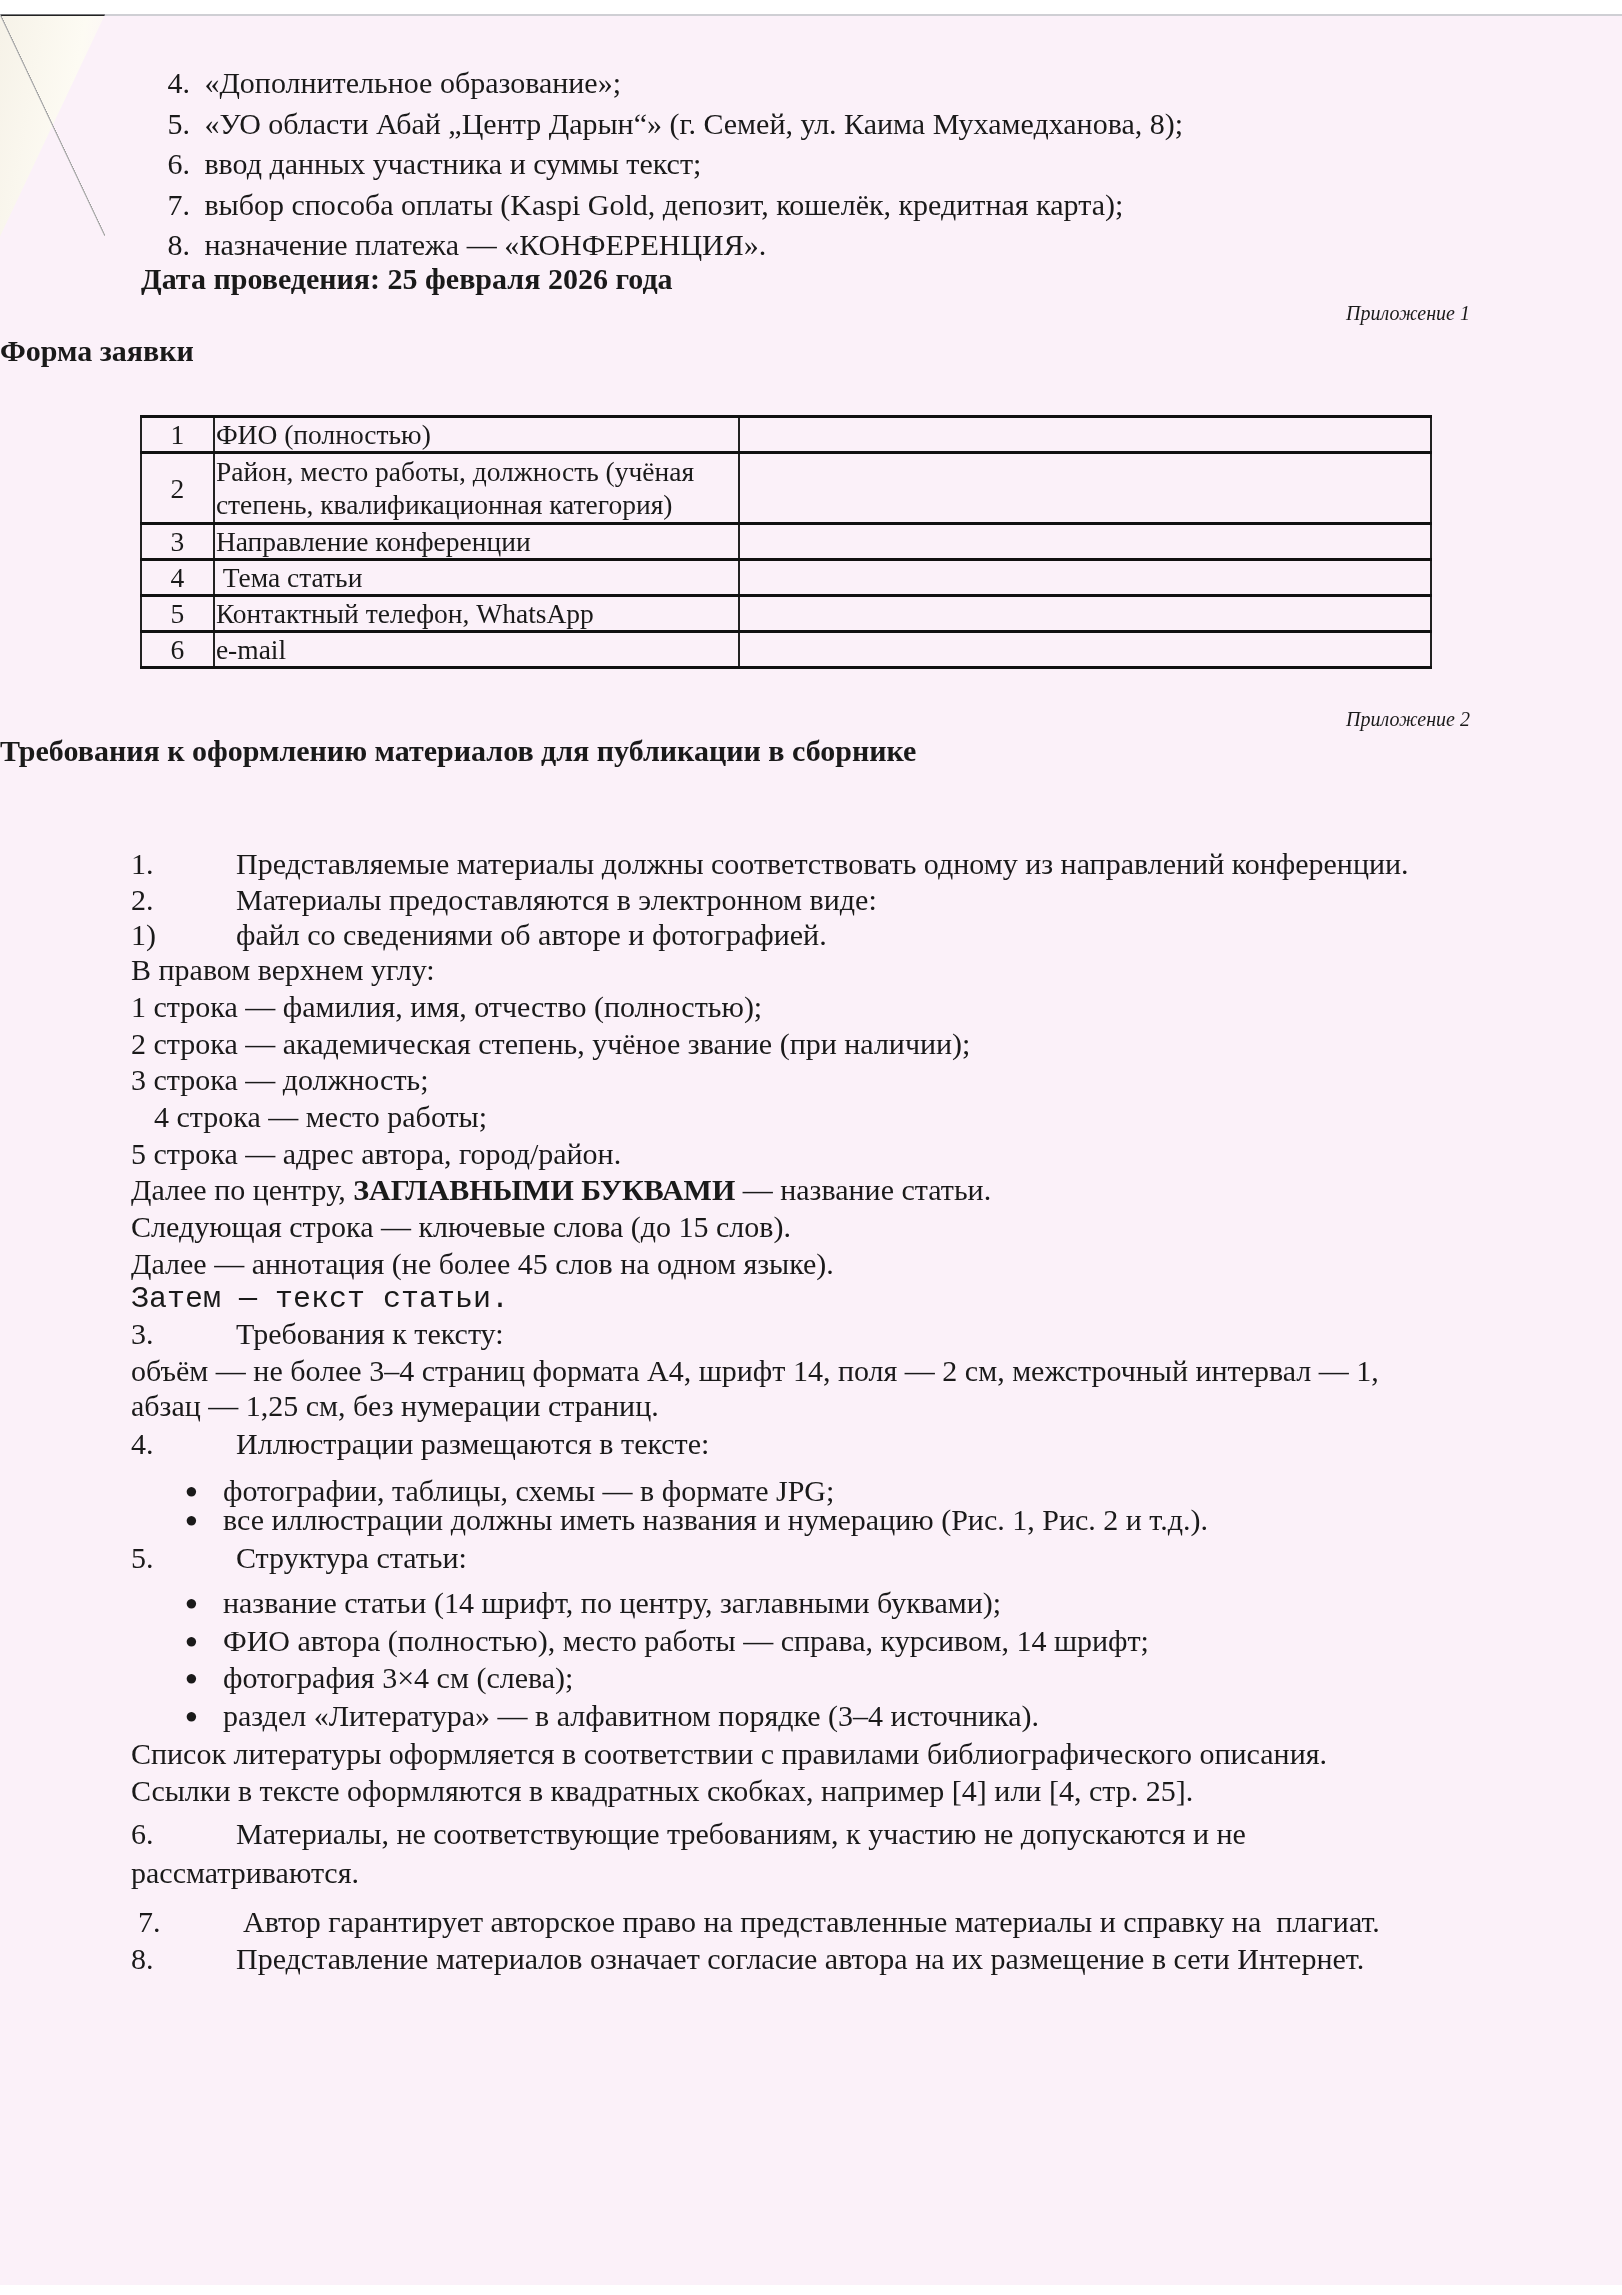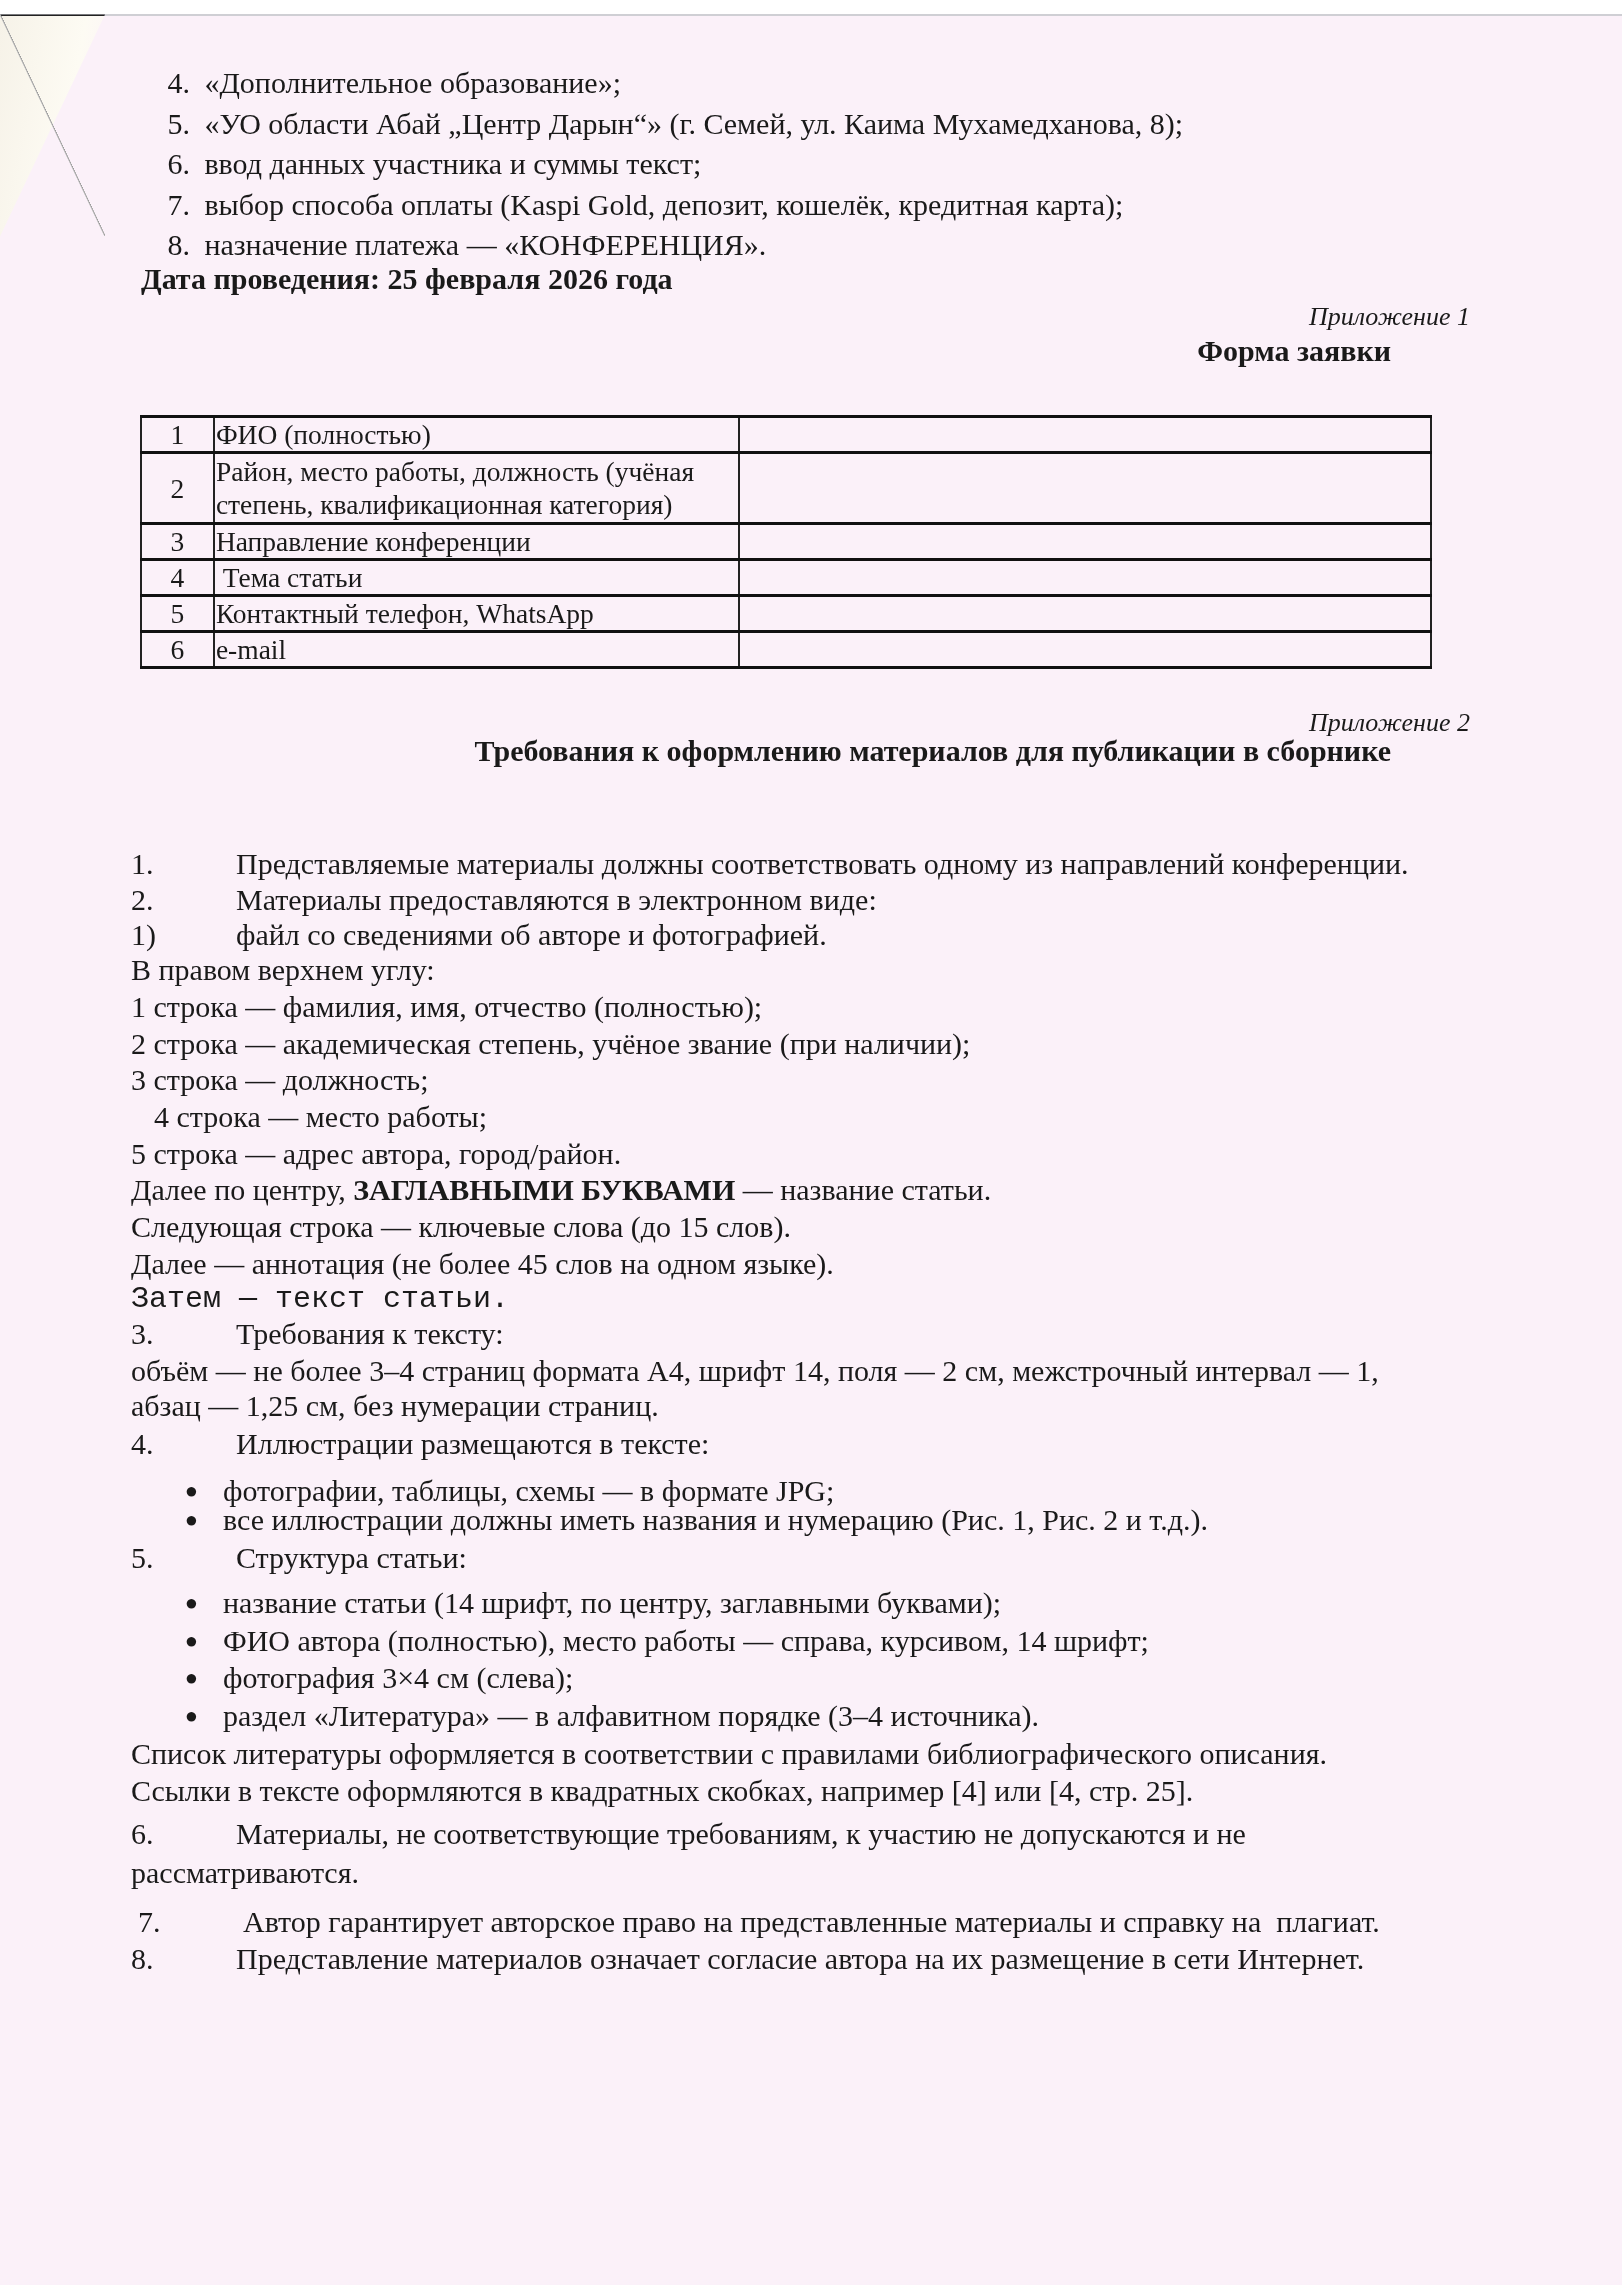--- a/index.html
+++ b/index.html
@@ -22,22 +22,22 @@
     border-top: 2.6px solid #222;
   }
   .scan-fold-edge {
     position: absolute; left: 0; top: 14.4px; width: 105px; height: 222px;
     background: linear-gradient(to bottom left, transparent 49.6%, #9a9a9a 49.8%, #bdbdbd 50.2%, transparent 50.6%);
   }
   .content { position: absolute; left: 0; top: 0; width: 1623px; }
   .line { position: absolute; font-size: 30px; line-height: 37px; white-space: nowrap; }
   .num-list .num { display: inline-block; width: 41px; text-align: right; margin-right: 14.4px; }
   .bold { font-weight: bold; }
-  .right { position: absolute; right: 153px; font-size: 26px; font-style: italic; }
-  .center { position: absolute; left: 0; width: 1391px; text-align: right; font-weight: bold; font-size: 30px; }
+  .right { position: absolute; right: 153px; font-size: 20px; font-style: italic; }
+  .center { position: absolute; left: 0; width: 1391px; text-align: left; font-weight: bold; font-size: 30px; }
   .numtab .n { display: inline-block; width: 105px; }
   .bullet .b { display: inline-block; width: 92px; text-align: right; padding-right: 25px; box-sizing: border-box; font-size: 22px; vertical-align: 2.6px; }
 
   table.app-form {
     position: absolute; left: 140px; top: 415px; width: 1292px;
     border-collapse: collapse; font-size: 27.5px; line-height: 33px;
   }
   table.app-form td { border: 2px solid #222; padding: 0 1.3px; vertical-align: middle; }
   table.app-form tr { border-top: 3.3px solid #111; }
   table.app-form td.no { width: 68px; text-align: center; }

